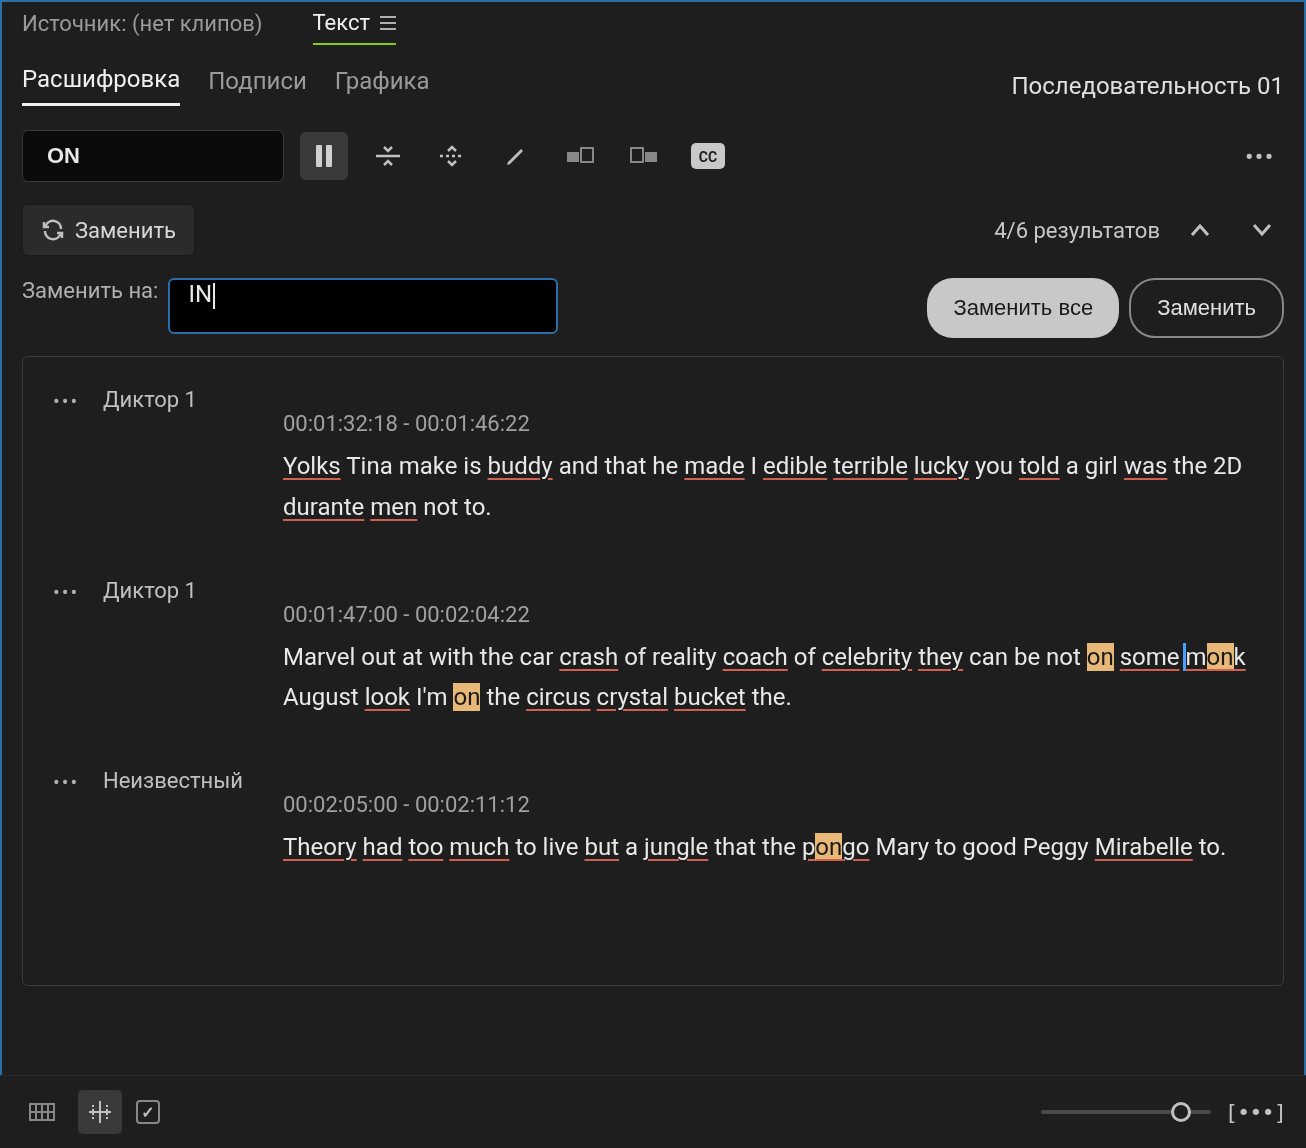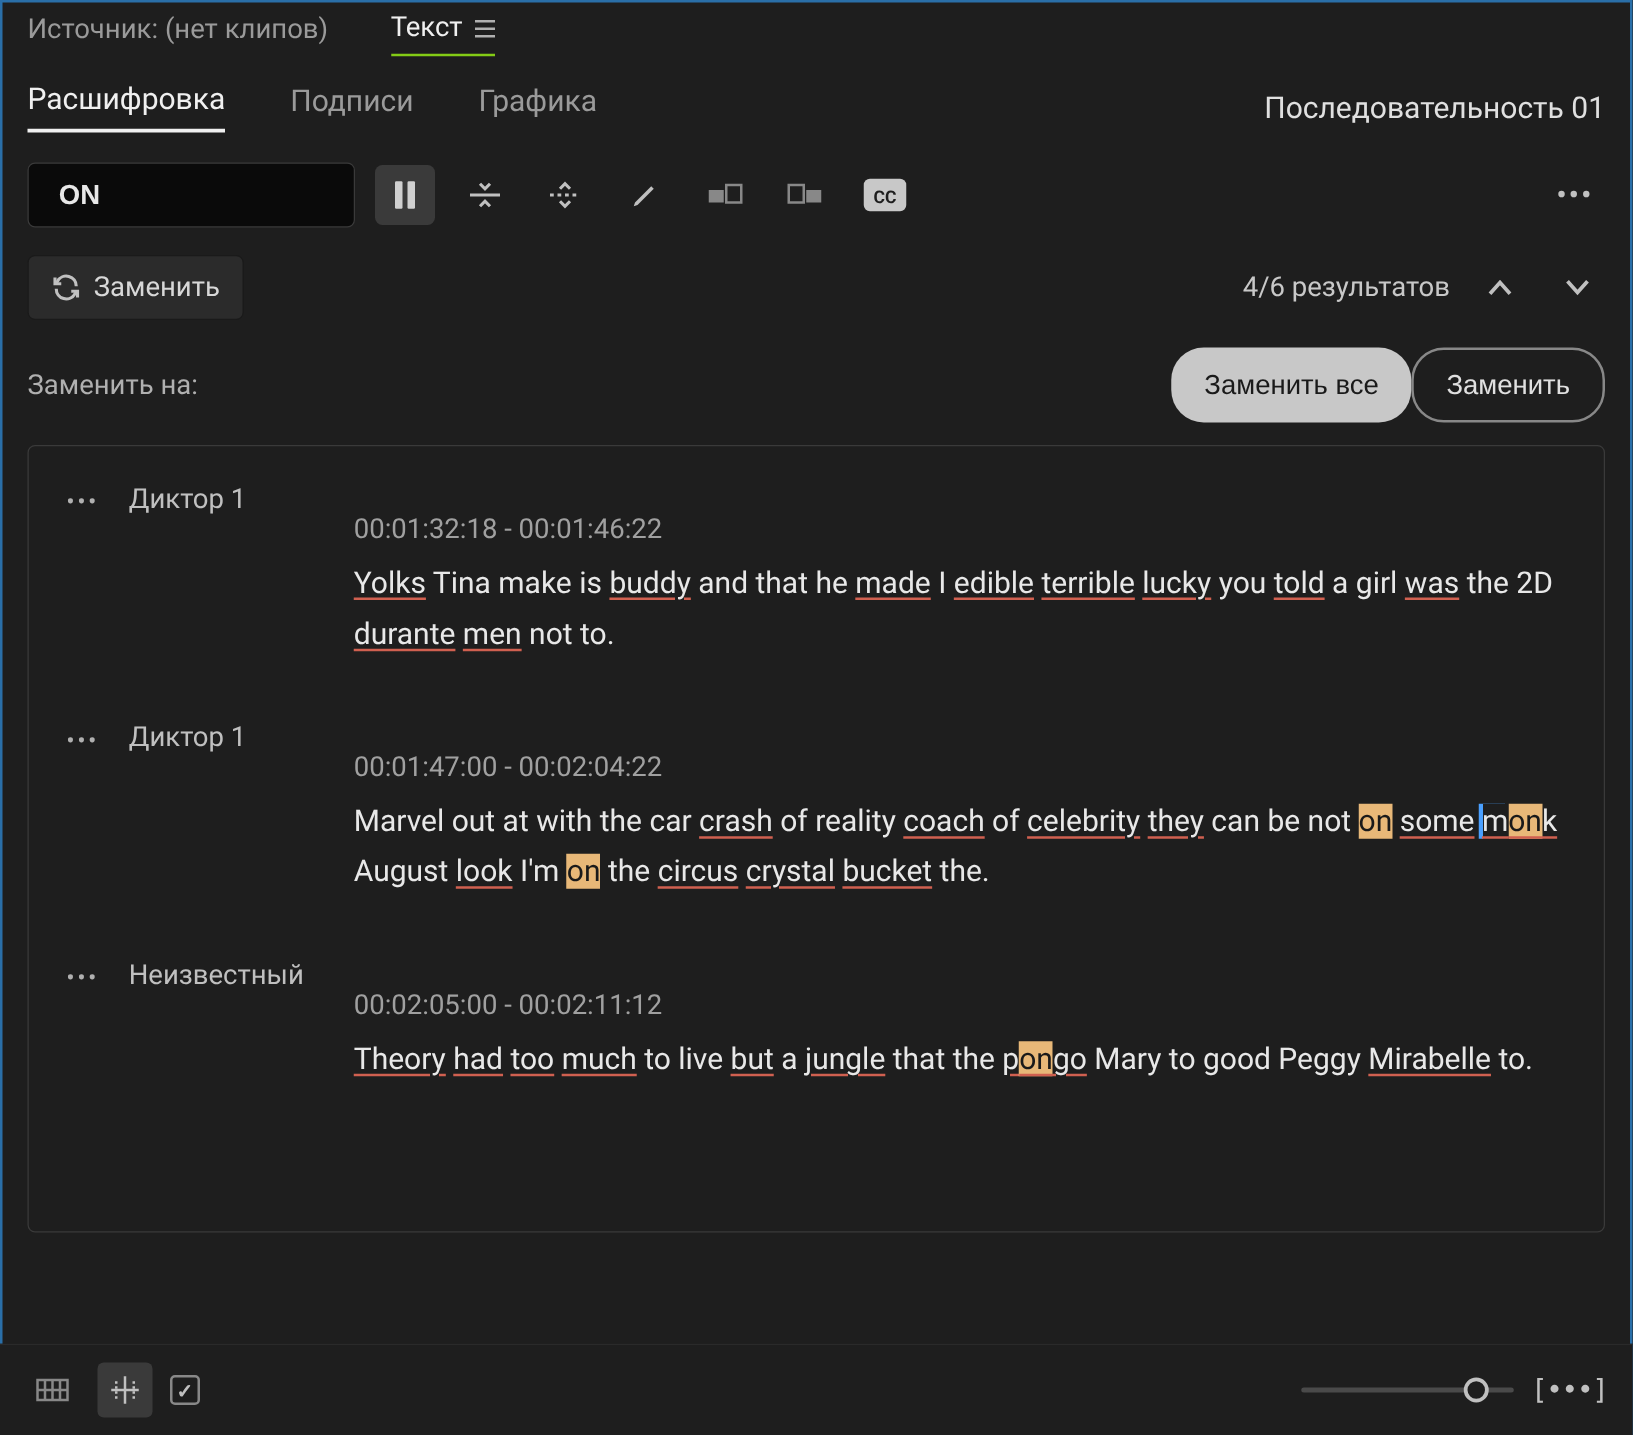--- a/index.html
+++ b/index.html
@@ -19,21 +19,21 @@
   gap: 50px;
   font-size: 22px;
   color: #9a9a9a;
 }
 .panel-tab { cursor: pointer; display: flex; align-items: center; gap: 10px; padding-bottom: 8px; }
 .panel-tab.active { color: #f0f0f0; border-bottom: 2px solid #84cc16; }
 .sub-tabs {
   display: flex;
   align-items: center;
   padding: 20px 20px 10px 20px;
-  gap: 52px;
+  gap: 28px;
   font-size: 24px;
   color: #9a9a9a;
 }
 .sub-tab { cursor: pointer; padding-bottom: 10px; }
 .sub-tab.active { color: #f0f0f0; border-bottom: 3px solid #f0f0f0; }
 .sub-tabs .spacer { flex: 1; }
 .seq-name { font-size: 24px; color: #e0e0e0; }
 .toolbar {
   display: flex;
   align-items: center;
@@ -86,23 +86,23 @@
   height: 52px;
   padding: 0 18px;
   font-size: 22px;
   color: #d8d8d8;
   cursor: pointer;
 }
 .results-text { font-size: 22px; color: #c8c8c8; }
 .nav-arrow { width: 44px; height: 44px; display: flex; align-items: center; justify-content: center; cursor: pointer; color: #c0c0c0; }
 .replace-input-row {
   display: flex;
-  align-items: center;
+  align-items: flex-start;
   padding: 14px 20px 18px 20px;
-  gap: 0;
+  gap: 10px;
 }
 .replace-label { font-size: 22px; color: #b0b0b0; }
 .replace-input {
   flex: 1;
   background: #000;
   border: 2px solid #2a6fa8;
   border-radius: 6px;
   height: 56px;
   padding: 0 18px;
   color: #e8e8e8;
@@ -294,20 +294,23 @@
   </div>
   <div class="nav-arrow">
     <svg width="20" height="14" viewBox="0 0 20 14" fill="none" stroke="#c0c0c0" stroke-width="3">
         <polyline points="2,2 10,11 18,2"></polyline>
       </svg>
   </div>
 </div>
 
 <div class="replace-input-row">
   <div class="replace-label">Заменить на:</div>
+  <div class="replace-input">
+    <span>IN</span><span class="caret"></span>
+  </div>
   <div style="flex:1"></div>
   <button class="btn btn-primary">Заменить все</button>
   <button class="btn btn-secondary">Заменить</button>
 </div>
 
 <div class="transcript" id="transcript">
     <div class="segment">
       <div class="seg-menu">•••</div>
       <div class="seg-speaker">Диктор 1</div>
       <div class="seg-body">

